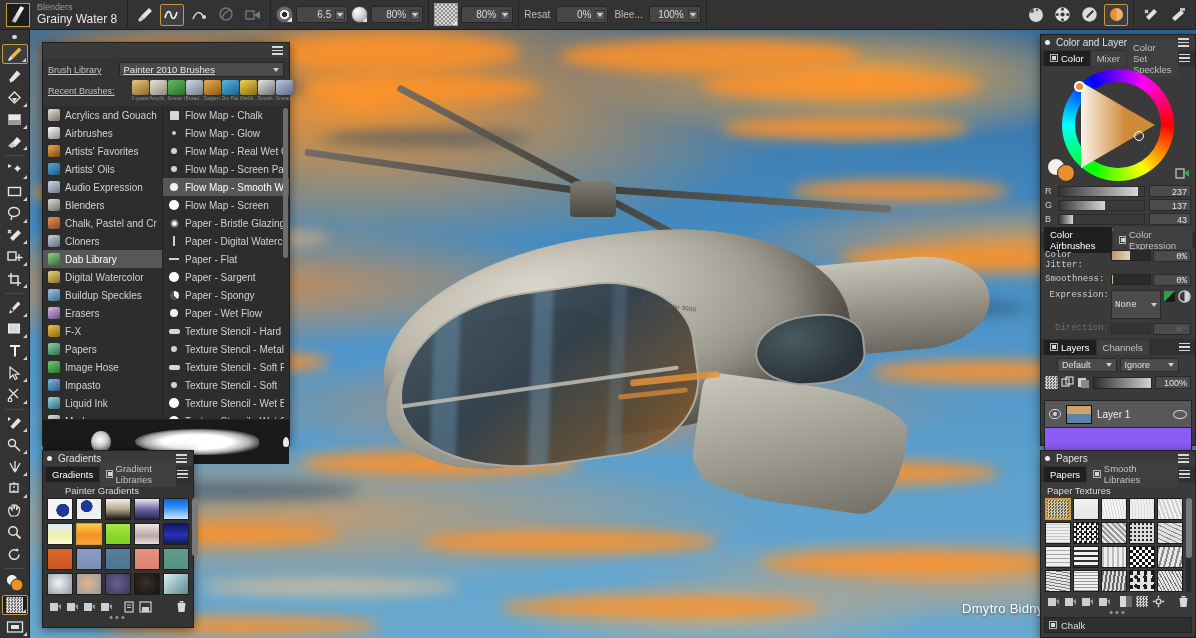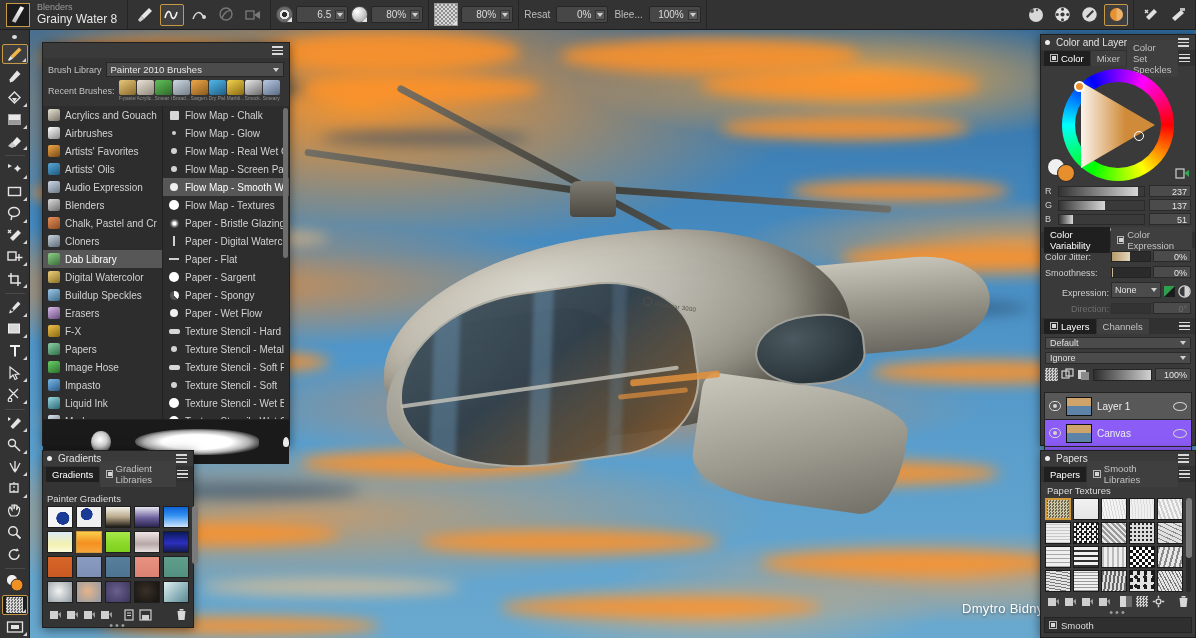--- a/index.html
+++ b/index.html
@@ -192,21 +192,21 @@
   .burger i { display:block; width:11px; height:1.5px; background:#d8d8d8; }
   .tabbar { height:16px; display:flex; align-items:center; gap:1px; padding:0 3px; background:#313131; }
   .tab { font-size:9.5px; padding:2px 6px; color:#c2c2c2; background:#3f3f3f; border-radius:1px;
          display:flex; align-items:center; gap:3px; }
   .tab.act { background:#1f1f1f; color:#fff; }
   .tchk { width:8px;height:8px;border:1px solid #b5b5b5;display:inline-block;position:relative; }
   .tchk:after{content:"";position:absolute;left:1px;top:1px;width:4px;height:4px;background:#d6d6d6;}
 
   
   #brush-panel { left:42px; top:42px; width:248px; height:404px; background:#343434; }
-  .bl-row { display:flex; align-items:center; gap:4px; padding:4px 5px 2px 5px; }
+  .bl-row { display:flex; align-items:center; gap:17px; padding:4px 5px 2px 5px;text-decoration:underline; }
   .bl-row .cap { font-size:9px; color:#c2c2c2; white-space:nowrap; }
   .bl-select {
     flex:1; height:15px; background:#4b4b4b; border:1px solid #262626;
     display:flex; align-items:center; padding:0 4px; font-size:9.5px; color:#e6e6e6;
   }
   .bl-select .caret { margin-left:auto; }
   .recent { display:flex; gap:1px; flex:1; }
   .rb { width:17px; }
   .rb .ico { width:17px;height:15px; border-radius:2px; display:block; }
   .rb .nm { font-size:5px; color:#8f8f8f; text-align:center; display:block;
@@ -227,21 +227,21 @@
   .pv-stroke {
     width:140px;height:26px;
     background:radial-gradient(ellipse at 50% 50%, #f2f2f2 0 40%, rgba(230,230,230,.65) 60%, rgba(255,255,255,0) 78%);
     border-radius:50% 45% 40% 55%;
     filter:contrast(1.3);
   }
   .pv-drop { width:7px;height:10px;background:#e9e9e9; border-radius:50% 50% 50% 50%/60% 60% 40% 40%; }
 
   
   #grad-panel { left:42px; top:450px; width:152px; height:178px; background:#343434; }
-  .gp-sub { font-size:9.5px; color:#ddd; padding:3px 0 2px 4px;margin-top:8px; }
+  .gp-sub { font-size:9.5px; color:#ddd; padding:3px 0 2px 22px; }
   .gswatch-wrap { display:flex; padding:0 4px; }
   .gswatches { display:grid; grid-template-columns:repeat(5,26px); gap:3px; }
   .gsw { width:26px; height:22px; border:1px solid #1e1e1e; }
   .gsw.sel { border:1px solid #d39a3c; }
   .gscroll { width:6px; margin-left:3px; background:#2a2a2a; border-radius:3px; position:relative; }
   .gscroll i { position:absolute; left:0; top:0; width:6px; height:58px; background:#7a7a7a; border-radius:3px; }
   .iconrow { display:flex; align-items:center; gap:4px; padding:5px 6px 1px 6px; color:#dcdcdc; }
   .iconrow .sp { margin-left:auto; }
   .ellipsis { text-align:center; color:#9b9b9b; font-size:11px; letter-spacing:2px; line-height:6px; }
 
@@ -275,34 +275,34 @@
   .sw-b { position:absolute; left:10px;top:6px;width:18px;height:18px;border-radius:50%;background:#e88f2d;border:1px solid #2a2a2a; }
   .wheel-side { position:absolute; right:4px; bottom:2px; display:flex; gap:3px; color:#ddd; }
 
   .rgbrow { display:flex; align-items:center; gap:4px; padding:1px 4px; }
   .rgbrow .ch { width:9px; font-size:9px; color:#cfcfcf; }
   .rgbbar { flex:1; height:11px; border:1px solid #2a2a2a; position:relative; }
   .rgbbar i { position:absolute; left:0;top:0;bottom:0; background:linear-gradient(90deg,#333,#d8d8d8); }
   .rgbval { width:42px;height:12px;background:#4b4b4b;border:1px solid #2a2a2a;
             font-size:9px;color:#e6e6e6;text-align:right;padding-right:3px;line-height:12px; }
 
-  .cvrow { display:flex; align-items:flex-end; gap:2px; padding:2px 4px; }
+  .cvrow { display:flex; align-items:flex-start; gap:2px; padding:2px 4px;font-family:Liberation Mono, monospace; }
   .cvrow .cvl { font-size:9px; color:#cfcfcf; width:64px; }
   .cvrow .cvl.r { text-align:right; }
   .cvbar { flex:1; height:11px; background:#2b2b2b; border:1px solid #242424; position:relative; }
   .cvbar i { position:absolute; left:0;top:0;bottom:0;width:48%;
              background:linear-gradient(90deg,#b89a6a,#e3d6bd); }
   .cvval { width:38px;height:12px;background:#4b4b4b;border:1px solid #2a2a2a;
            font-size:9px;color:#e6e6e6;text-align:right;padding-right:3px;line-height:12px; }
-  .cvsel { flex:1;height:16px;background:#4b4b4b;border:1px solid #2a2a2a;display:flex;align-items:center;
+  .cvsel { flex:1;height:29px;background:#4b4b4b;border:1px solid #2a2a2a;display:flex;align-items:center;
            padding:0 3px;font-size:9px;color:#e6e6e6; }
   .cvsel .caret{margin-left:auto;}
   .dis { color:#6e6e6e !important; }
 
-  .lyr-sel-row { display:flex; gap:3px; padding:3px 4px;flex-direction:column; }
+  .lyr-sel-row { display:flex; gap:3px; padding:3px 16px; }
   .lyr-sel { flex:1;height:14px;background:#4b4b4b;border:1px solid #2a2a2a;display:flex;align-items:center;
              padding:0 4px;font-size:9px;color:#e0e0e0; }
   .lyr-sel .caret{margin-left:auto;}
   .opac-row { display:flex; align-items:center; gap:3px; padding:1px 4px 3px 4px; }
   .opac-bar { flex:1;height:12px;background:linear-gradient(90deg,#2e2e2e,#d2d2d2);border:1px solid #242424; }
   .opac-val { width:36px;height:13px;background:#4b4b4b;border:1px solid #2a2a2a;font-size:9px;color:#e6e6e6;
               text-align:right;padding-right:3px;line-height:13px; }
   .lyr-list { margin:8px 3px; background:#8b5cf6; border:1px solid #242424; height:96px; }
   .lyr-item { height:27px; display:flex; align-items:center; gap:5px; padding:0 4px; border-bottom:1px solid #262626; }
   .lyr-item.sel { background:#585858; }
@@ -885,21 +885,21 @@
             <div class="li sel">
               <span class="ci" style="display:flex;align-items:center;justify-content:center;border-radius:0;background:none;">
                 <i style="display:block;width:8px;height:8px;border-radius:50%;background:#f0f0f0;margin:0 0.5px;"></i>
               </span>
               <span class="tx">Flow Map - Smooth Wet Oil</span>
             </div>
             <div class="li">
               <span class="ci" style="display:flex;align-items:center;justify-content:center;border-radius:0;background:none;">
                 <i style="display:block;width:10px;height:10px;border-radius:50%;background:#fff;"></i>
               </span>
-              <span class="tx">Flow Map - Textures</span>
+              <span class="tx">Flow Map - Screen</span>
             </div>
             <div class="li">
               <span class="ci" style="display:flex;align-items:center;justify-content:center;border-radius:0;background:none;">
                 <i style="display:block;width:9px;height:9px;border-radius:50%;background:radial-gradient(circle,#fff 20%,#555 60%);"></i>
               </span>
               <span class="tx">Paper - Bristle Glazing</span>
             </div>
             <div class="li">
               <span class="ci" style="display:flex;align-items:center;justify-content:center;border-radius:0;background:none;">
                 <i style="display:block;width:2px;height:10px;background:#d0d0d0;margin:0 3.5px;"></i>
@@ -1124,28 +1124,28 @@
           <div class="rgbbar">
             <i style="width:54%"></i>
           </div>
           <div class="rgbval">137</div>
         </div>
         <div class="rgbrow">
           <span class="ch">B</span>
           <div class="rgbbar">
             <i style="width:17%"></i>
           </div>
-          <div class="rgbval">51</div>
+          <div class="rgbval">43</div>
         </div>
       </div>
     <div class="ellipsis">•••</div>
 
     <div class="tabbar">
       <div class="tab act">
-        <span>Color Variability</span>
+        <span>Color Airbrushes</span>
       </div>
       <div class="tab">
         <span class="tchk"></span>
         <span>Color Expression</span>
       </div>
     </div>
 
     <div class="cvrow">
       <span class="cvl">Color Jitter:</span>
       <div class="cvbar">
@@ -1221,26 +1221,20 @@
         </svg>
       <div class="opac-bar"></div>
       <div class="opac-val">100%</div>
     </div>
 
     <div class="lyr-list" id="layer-list">
         <div class="lyr-item sel">
           <span class="eye"></span>
           <span class="lyr-thumb"></span>
           <span class="lyr-name">Layer 1</span>
-          <span class="lyr-lock"></span>
-        </div>
-        <div class="lyr-item">
-          <span class="eye"></span>
-          <span class="lyr-thumb"></span>
-          <span class="lyr-name">Canvas</span>
           <span class="lyr-lock"></span>
         </div>
       </div>
 
     <div class="iconrow">
       <svg width="14" height="13" viewBox="0 0 14 13">
           <circle cx="6" cy="6.5" r="5.2" fill="none" stroke="#d4d4d4" stroke-width="1.3"></circle>
           <path d="M6 1.3 A5.2 5.2 0 0 1 6 11.7 Z" fill="#d4d4d4"></path>
         </svg>
       <svg width="14" height="13" viewBox="0 0 14 13">
@@ -1342,17 +1336,17 @@
           <path d="M6.5 0.8 L6.5 3 M6.5 10 L6.5 12.2 M0.8 6.5 L3 6.5 M10 6.5 L12.2 6.5" stroke="#d8d8d8" stroke-width="1.4"></path>
         </svg>
       <svg class="sp" width="11" height="13" viewBox="0 0 11 13">
           <path d="M1.5 3 L9.5 3 L8.5 12 L2.5 12 Z" fill="#d8d8d8"></path>
           <rect x="3.5" y="1" width="4" height="1.6" fill="#d8d8d8"></rect>
         </svg>
     </div>
     <div class="ellipsis">•••</div>
     <div class="grain-bar">
       <span class="tchk"></span>
-      <span>Smooth</span>
+      <span>Chalk</span>
     </div>
   </div>
 
 </div>
 
 </body></html>

